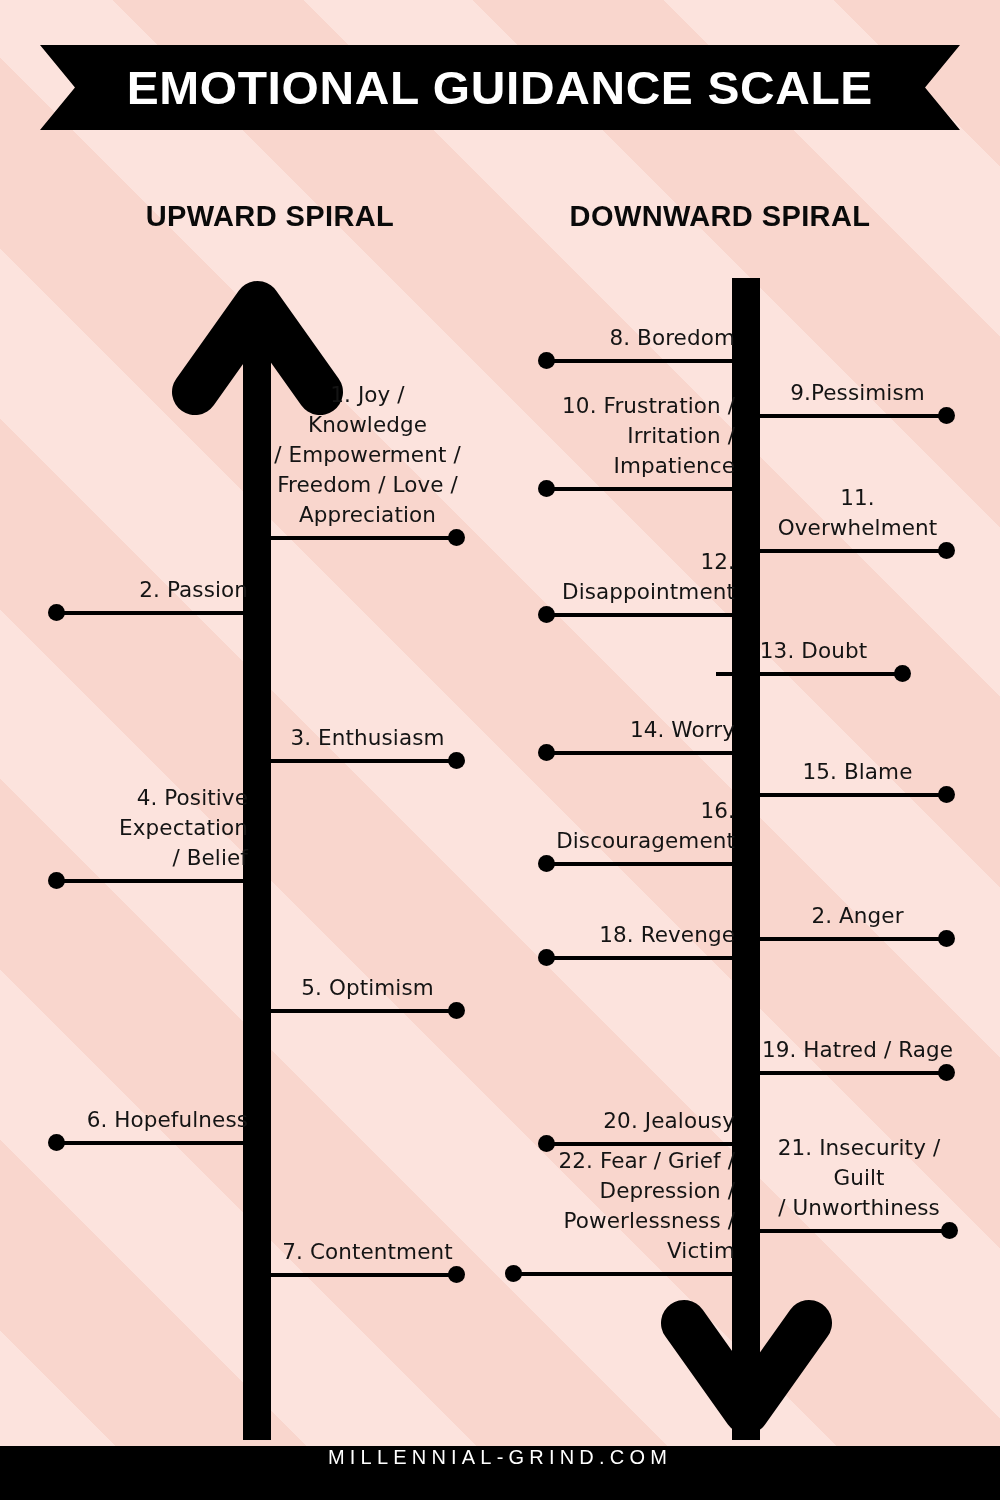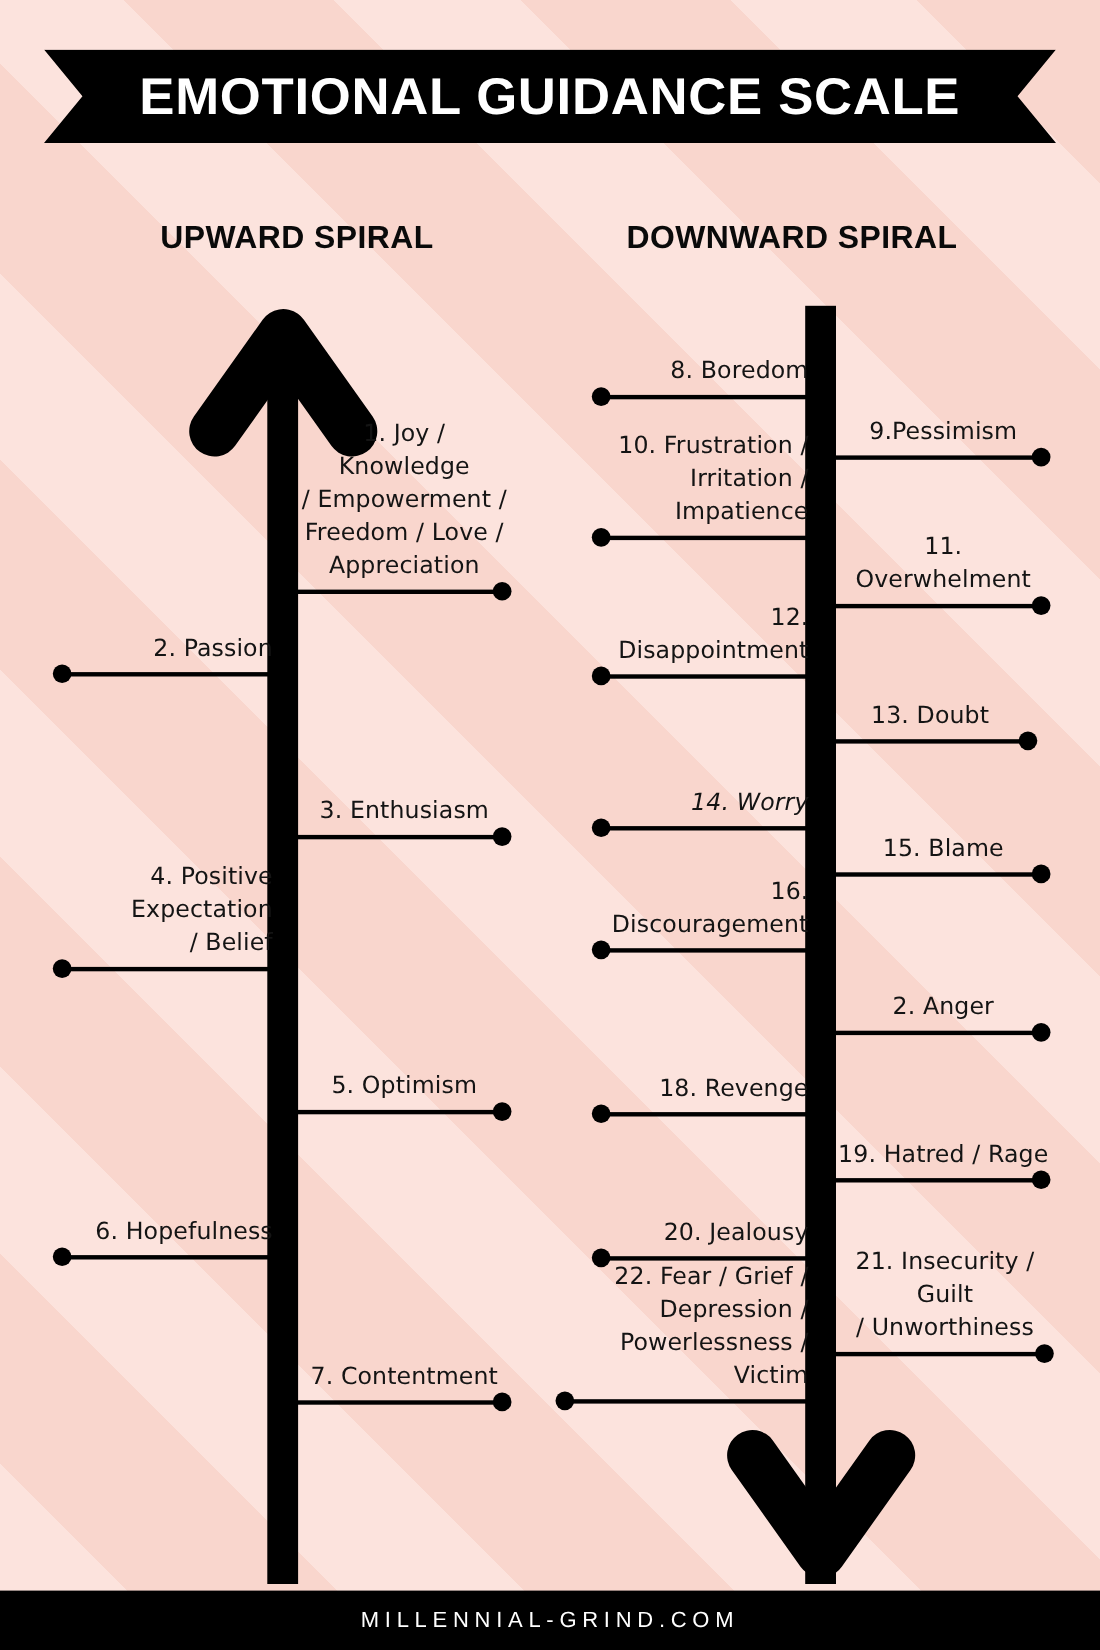--- a/index.html
+++ b/index.html
@@ -133,21 +133,20 @@
   
   #footer-bar {
     position: absolute;
     left: 0;
     bottom: 0;
     width: 1000px;
     height: 54px;
     background: #000000;
     z-index: 7;
     display: flex;
-    align-items: center;
     justify-content: center;
   }
   #footer-text {
     color: #ffffff;
     font-family: "Liberation Sans", sans-serif;
     font-size: 20px;
     letter-spacing: 5.2px;
     font-weight: 400;
   }
 </style>
@@ -250,27 +249,27 @@
     <span class="rule"></span>
     <span class="dot"></span>
   </div>
 
   <div class="item left" style="left:538px; top:562px; width:197px; height:55px;">
     <span class="label">12. Disappointment</span>
     <span class="rule"></span>
     <span class="dot"></span>
   </div>
 
-  <div class="item right" style="left:748px; top:621px; width:195px; height:55px;">
+  <div class="item right" style="left:716px; top:621px; width:195px; height:55px;">
     <span class="label">13. Doubt</span>
     <span class="rule"></span>
     <span class="dot"></span>
   </div>
 
-  <div class="item left" style="left:538px; top:700px; width:197px; height:55px;font-style:italic;">
+  <div class="item left" style="left:538px; top:700px; width:197px; height:55px;">
     <span class="label">14. Worry</span>
     <span class="rule"></span>
     <span class="dot"></span>
   </div>
 
   <div class="item right" style="left:760px; top:742px; width:195px; height:55px;">
     <span class="label">15. Blame</span>
     <span class="rule"></span>
     <span class="dot"></span>
   </div>
@@ -280,21 +279,21 @@
     <span class="rule"></span>
     <span class="dot"></span>
   </div>
 
   <div class="item right" style="left:760px; top:886px; width:195px; height:55px;">
     <span class="label">2. Anger</span>
     <span class="rule"></span>
     <span class="dot"></span>
   </div>
 
-  <div class="item left" style="left:538px; top:960px; width:197px; height:55px;">
+  <div class="item left" style="left:538px; top:905px; width:197px; height:55px;">
     <span class="label">18. Revenge</span>
     <span class="rule"></span>
     <span class="dot"></span>
   </div>
 
   <div class="item right" style="left:760px; top:1020px; width:195px; height:55px;">
     <span class="label">19. Hatred / Rage</span>
     <span class="rule"></span>
     <span class="dot"></span>
   </div>

